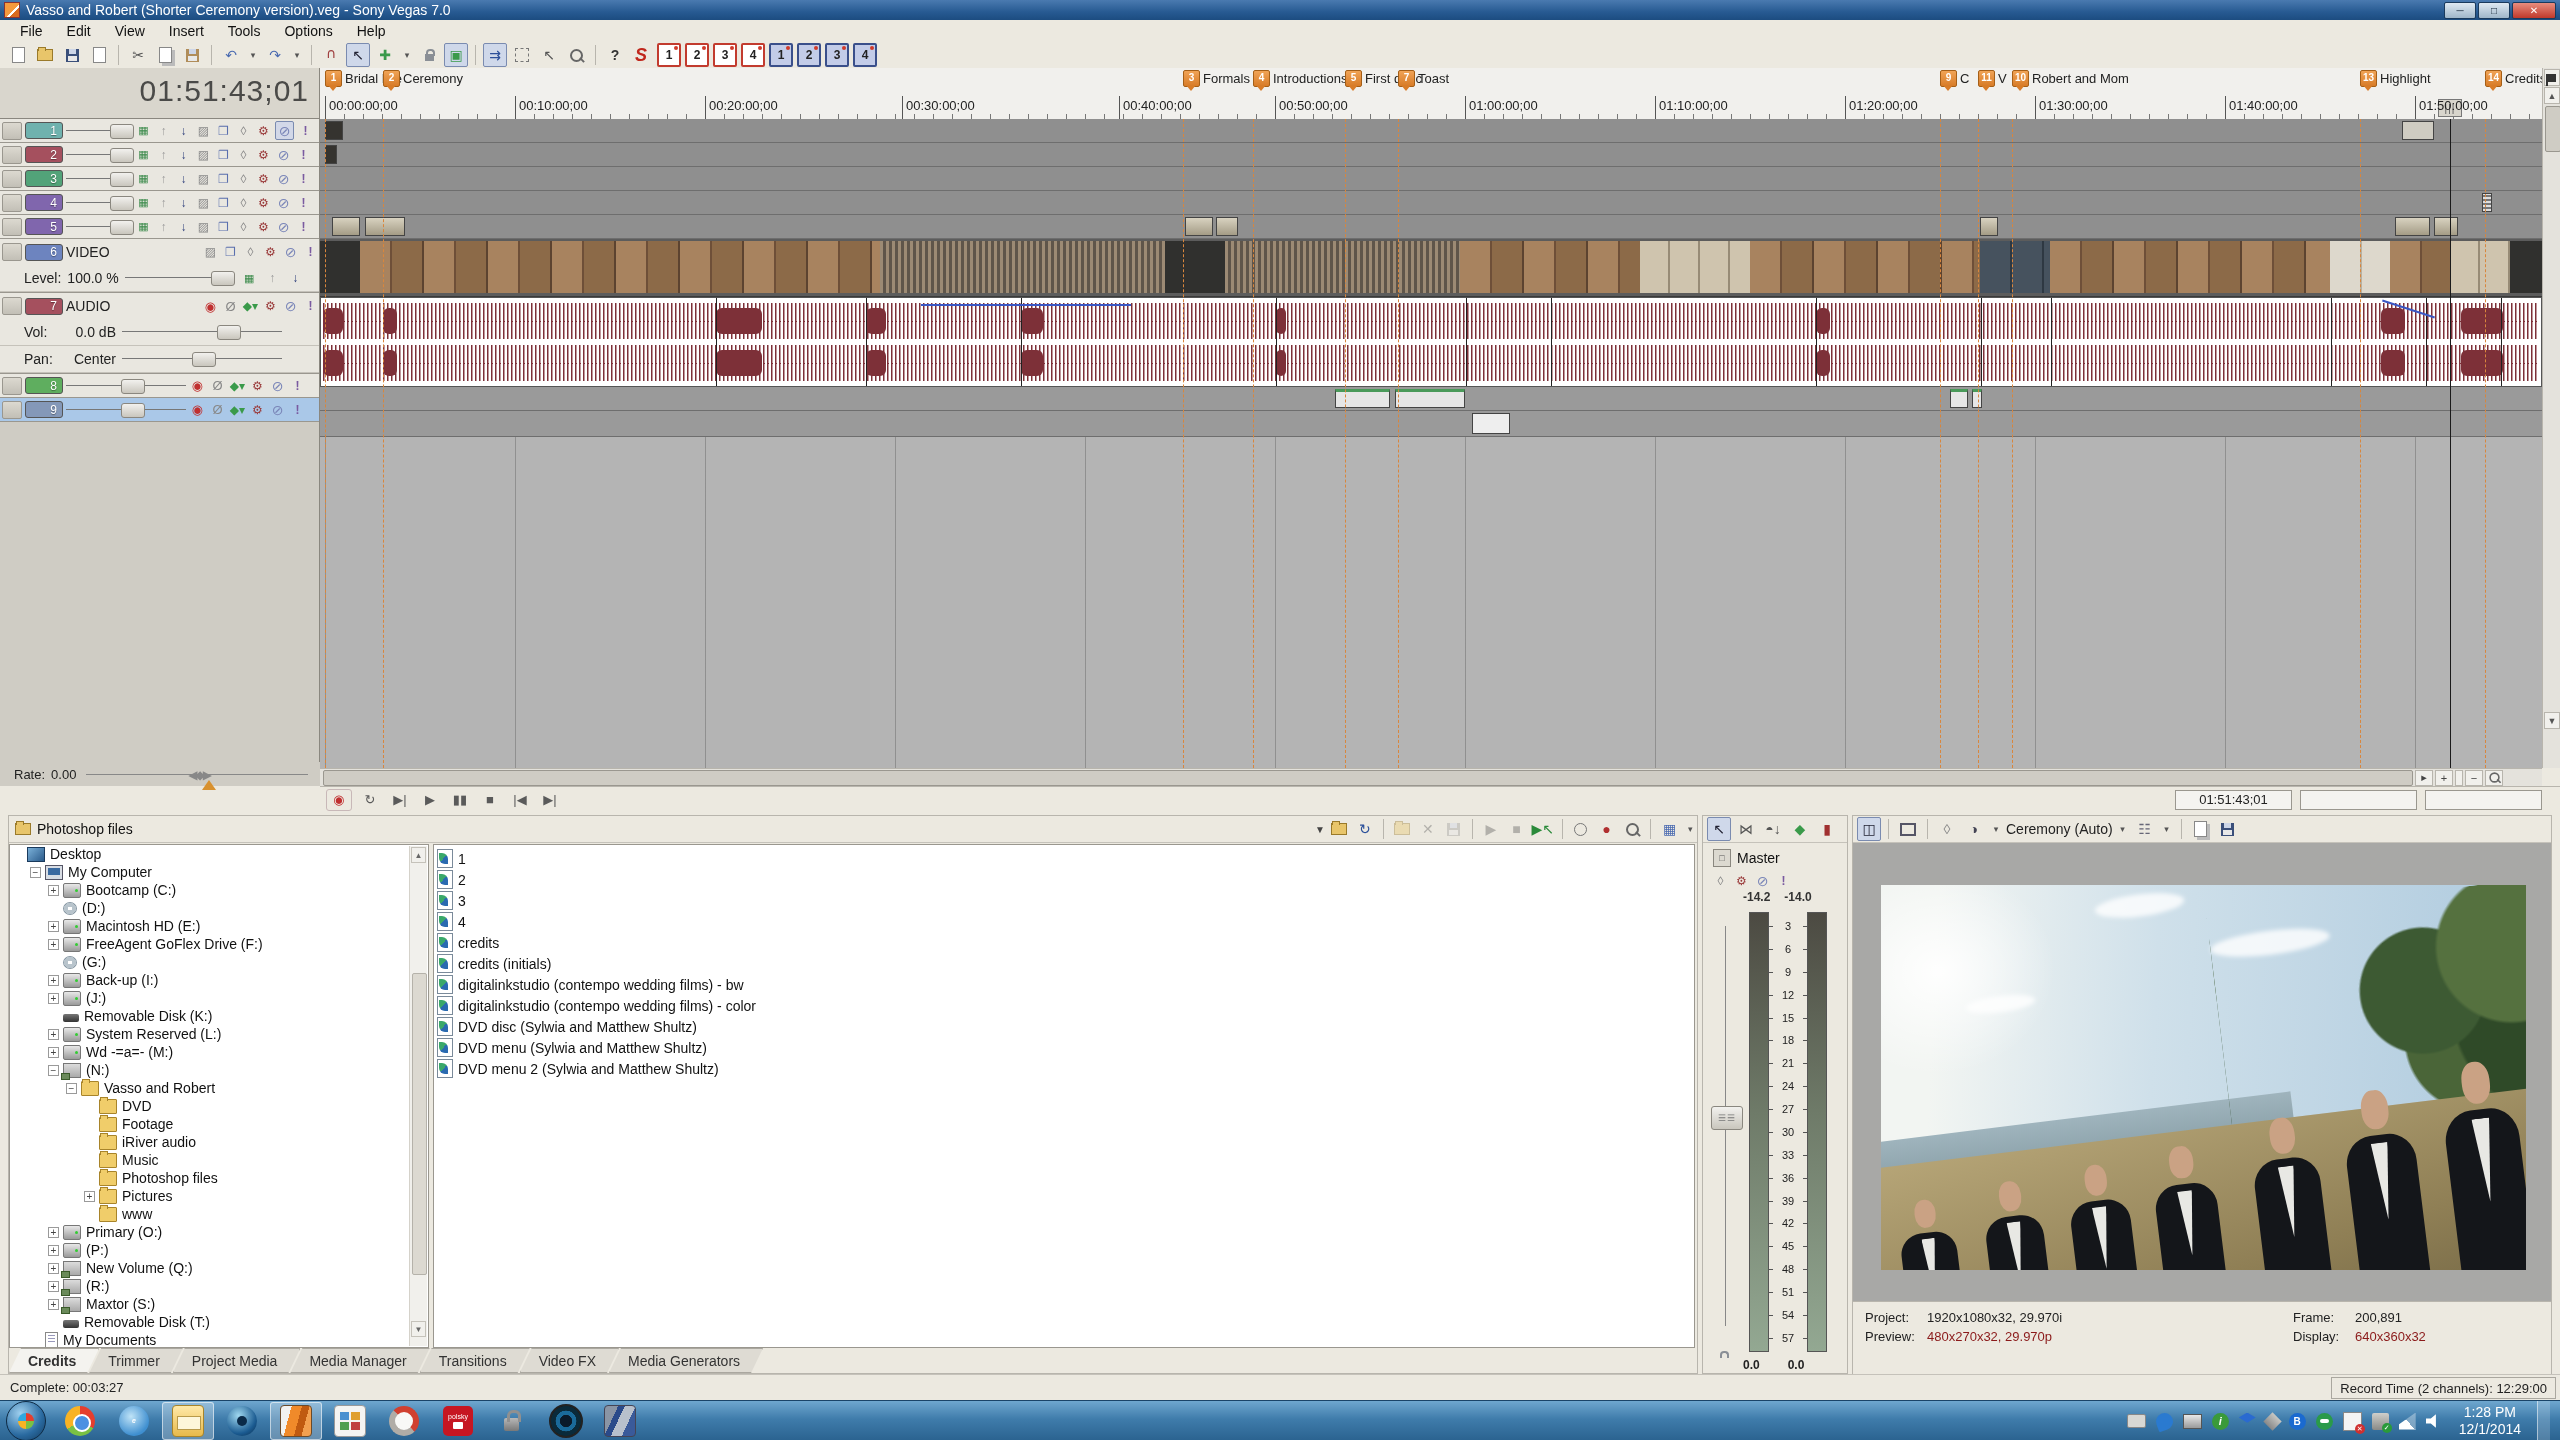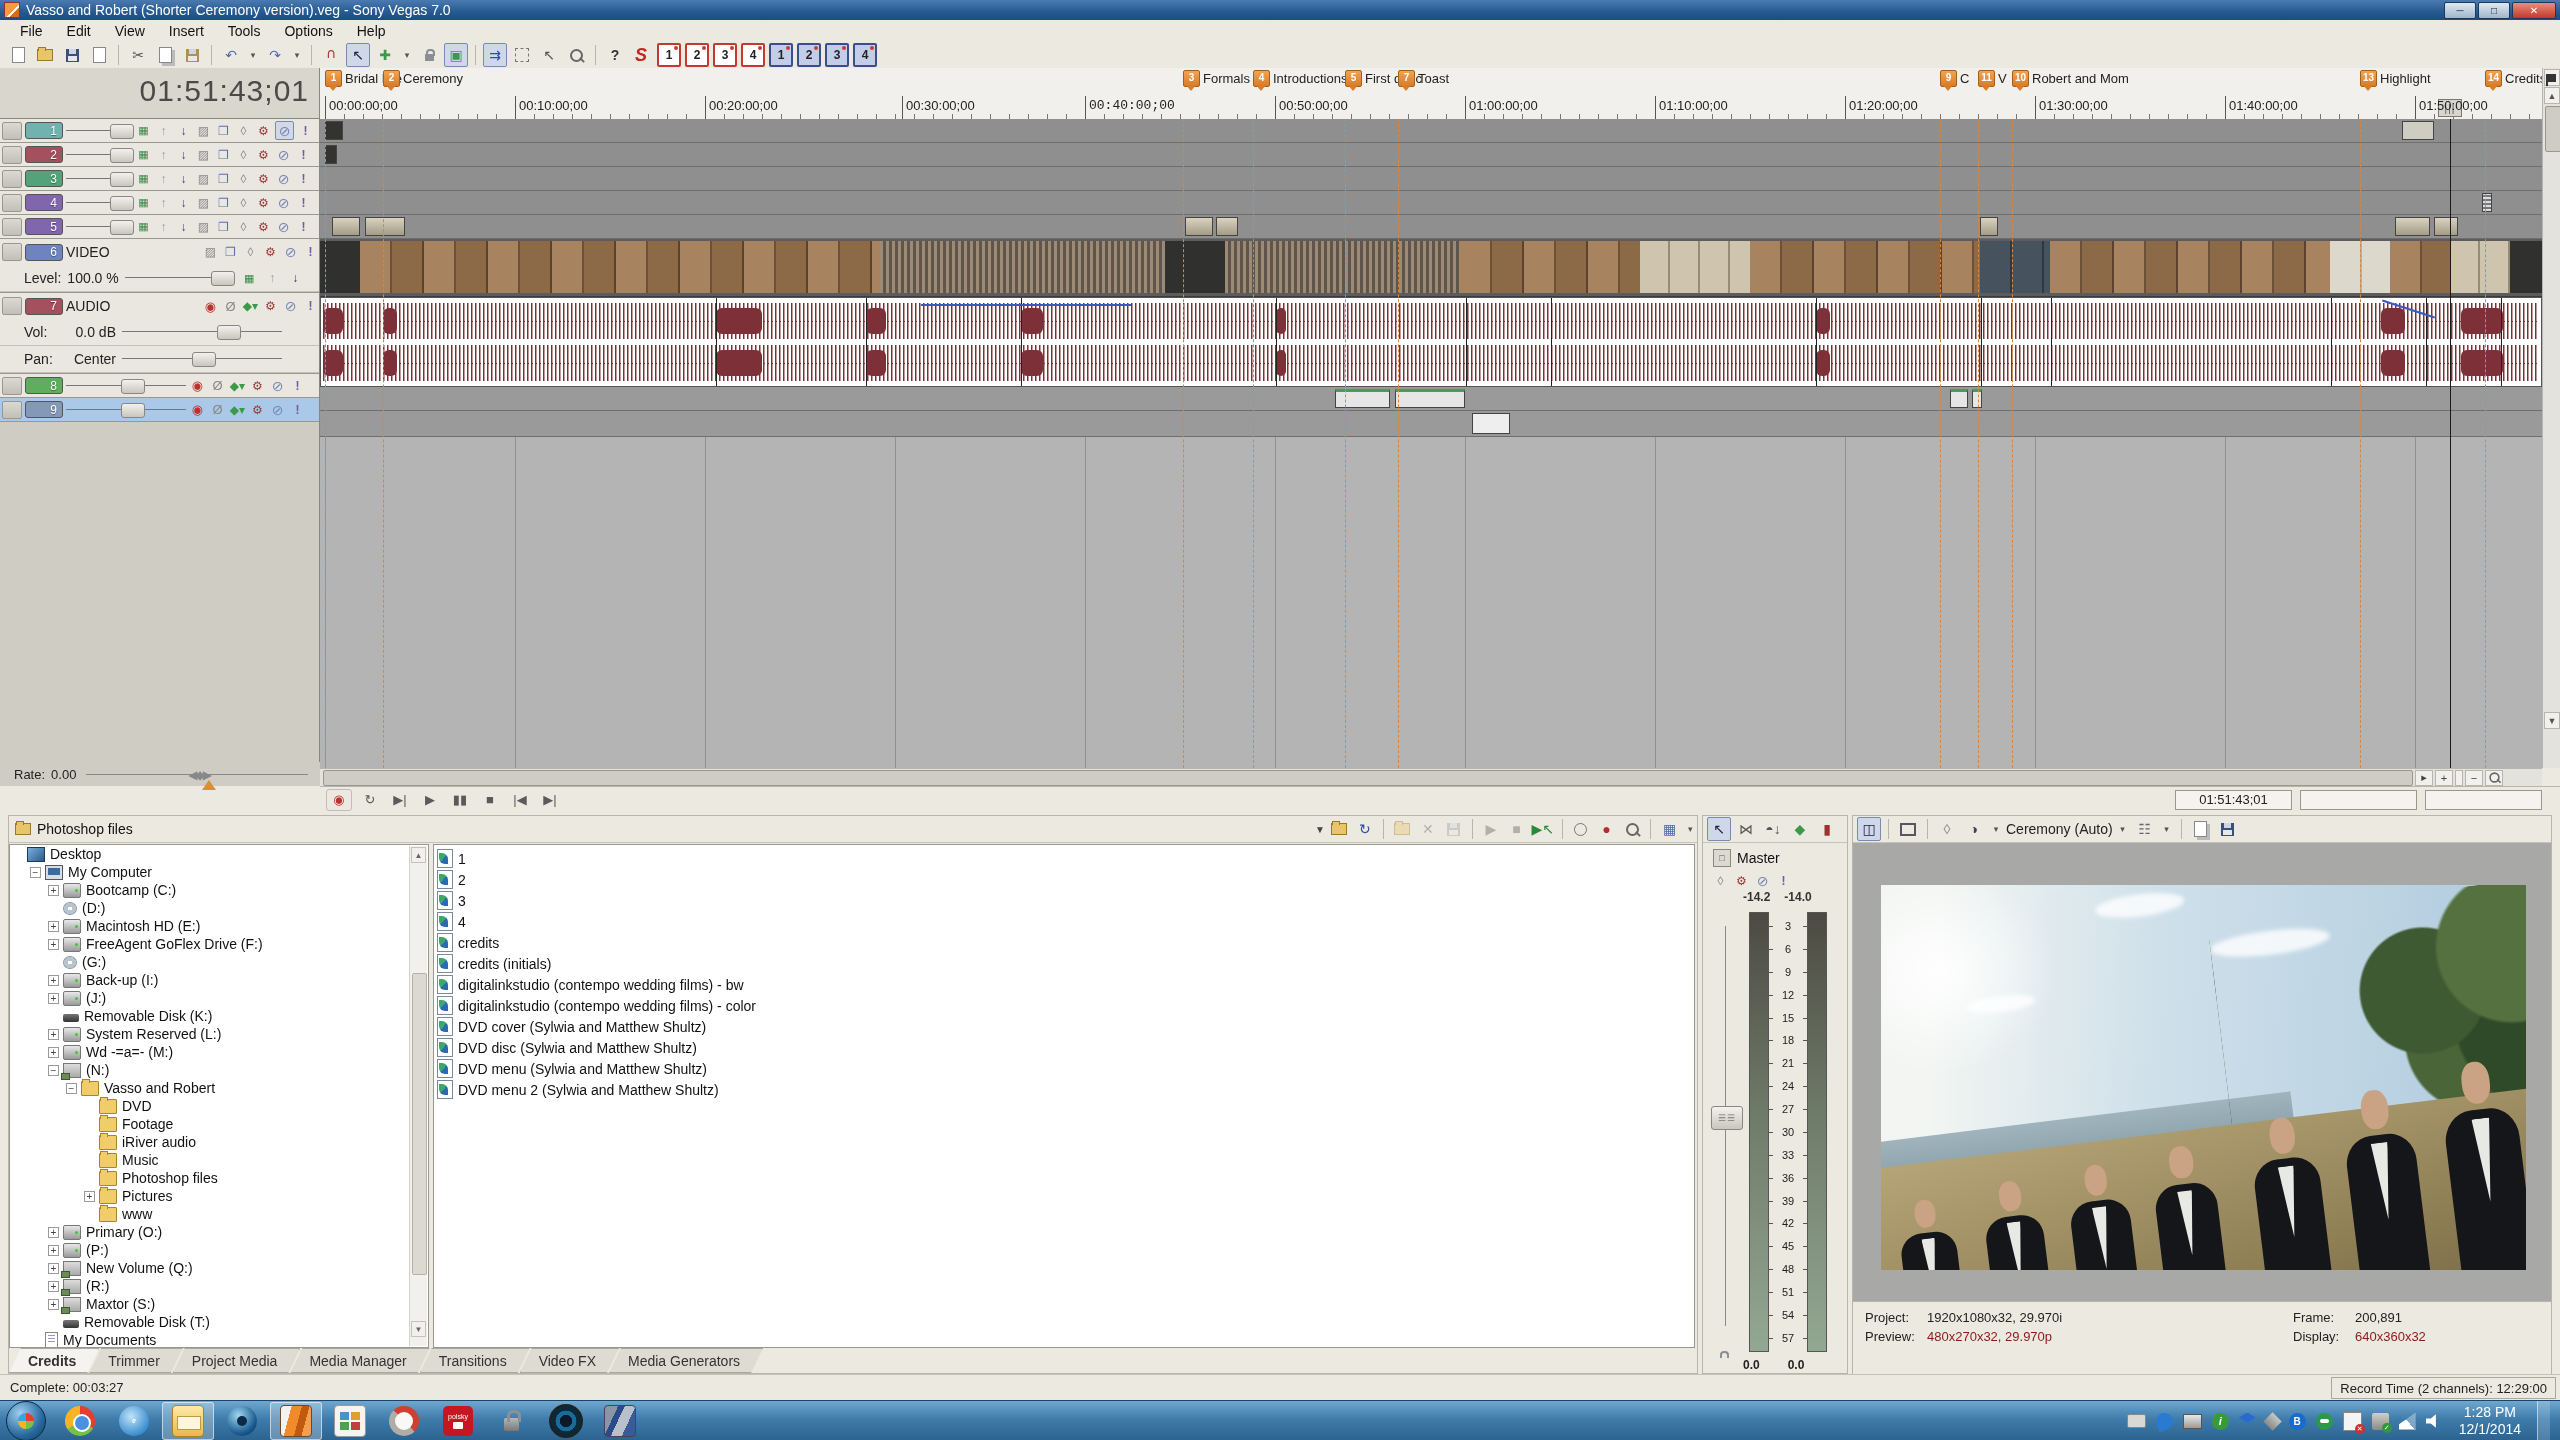--- a/index.html
+++ b/index.html
@@ -455,21 +455,21 @@
     <div class="cursor-head" style="left:2118px;">|||</div>
 
     <div class="rtick" style="left: 5px;"><span>00:00:00;00</span></div>
 
     <div class="rtick" style="left: 195px;"><span>00:10:00;00</span></div>
 
     <div class="rtick" style="left: 385px;"><span>00:20:00;00</span></div>
 
     <div class="rtick" style="left: 582px;"><span>00:30:00;00</span></div>
 
-    <div class="rtick" style="left: 765px; font-family: Liberation Mono, monospace;"><span>00:40:00;00</span></div>
+    <div class="rtick" style="left: 799px;"><span>00:40:00;00</span></div>
 
     <div class="rtick" style="left: 955px;"><span>00:50:00;00</span></div>
 
     <div class="rtick" style="left: 1145px;"><span>01:00:00;00</span></div>
 
     <div class="rtick" style="left: 1335px;"><span>01:10:00;00</span></div>
 
     <div class="rtick" style="left: 1525px;"><span>01:20:00;00</span></div>
 
     <div class="rtick" style="left: 1715px;"><span>01:30:00;00</span></div>
@@ -1229,24 +1229,20 @@
     <div class="file-row">
       <span class="psd"></span>
       <span>digitalinkstudio (contempo wedding films) - bw</span>
     </div>
 
     <div class="file-row">
       <span class="psd"></span>
       <span>digitalinkstudio (contempo wedding films) - color</span>
     </div>
 
-    <div class="file-row">
-      <span class="psd"></span>
-      <span>DVD cover (Sylwia and Matthew Shultz)</span>
-    </div>
 
     <div class="file-row">
       <span class="psd"></span>
       <span>DVD disc (Sylwia and Matthew Shultz)</span>
     </div>
 
     <div class="file-row">
       <span class="psd"></span>
       <span>DVD menu (Sylwia and Matthew Shultz)</span>
     </div>

